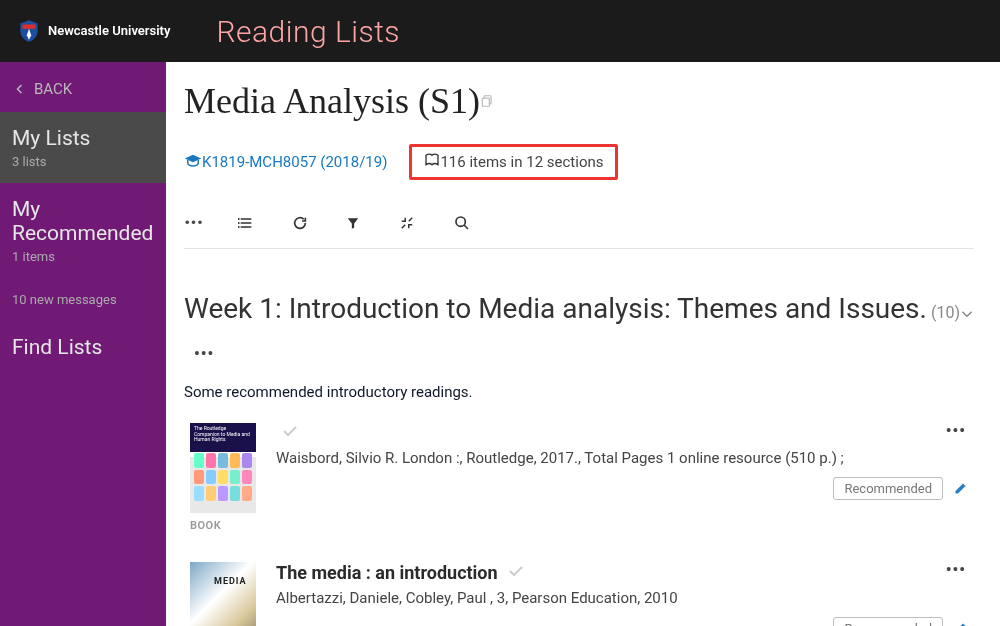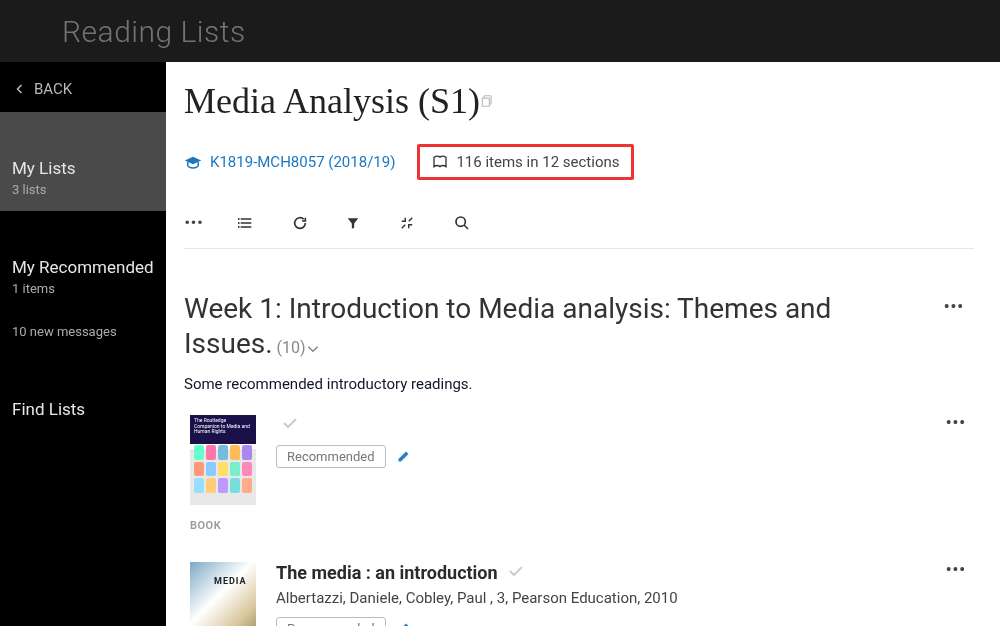--- a/index.html
+++ b/index.html
@@ -1,67 +1,75 @@
 <!DOCTYPE html>
 <html><head>
 <meta charset="utf-8">
 <style>
 * { margin: 0; padding: 0; box-sizing: border-box; }
 body { font-family: -apple-system, BlinkMacSystemFont, "Segoe UI", Roboto, Arial, sans-serif; background: #fff; color: #333; width: 1000px; height: 626px; overflow: hidden; }
 .topbar { display: flex; align-items: center; height: 62px; background: #1b1b1b; padding: 0 16px; }
 .logo { display: flex; align-items: center; gap: 6px; }
 .logo-mark { width: 26px; height: 26px; }
 .logo-text { color: #fff; font-weight: 600; font-size: 13px; line-height: 1.1; }
-.app-title { color: #737373; font-size: 30px; font-weight: 300; margin-left: 46px; letter-spacing: 0.5px; }
+.app-title { color: #fca5a5; font-size: 30px; font-weight: 300; margin-left: 46px; letter-spacing: 0.5px; }
 .layout { display: flex; height: calc(626px - 62px); }
-.sidebar { width: 166px; background: #000000; color: #ddd; display: flex; flex-direction: column; }
+.sidebar { width: 166px; background: #701a75; color: #ddd; display: flex; flex-direction: column; }
 .sidebar .back { padding: 18px 14px 14px; color: #b8b8b8; font-size: 15px; cursor: pointer; display: flex; align-items: center; gap: 8px; }
 .sidebar-item { padding: 14px 12px; cursor: pointer; }
 .sidebar-item.active { background: #4a4a4a; }
-.sidebar-item .title { color: #e6e6e6; font-size: 17px; margin-bottom: 4px; margin-top: 32px; }
+.sidebar-item .title { color: #e6e6e6; font-size: 21px; margin-bottom: 4px; }
 .sidebar-item .sub { color: #aaa; font-size: 13px; }
 .content { flex: 1; background: #fff; overflow-y: auto; padding: 18px 26px 0 18px; }
 .list-title { font-family: Georgia, 'Times New Roman', serif; font-size: 36px; color: #222; font-weight: 400; display: flex; align-items: center; gap: 0; }
 .copy-icon { color: #bbb; font-size: 14px; cursor: pointer; }
 .meta-row { margin-top: 22px; display: flex; gap: 22px; align-items: center; font-size: 15px; color: #444; flex-wrap: wrap; }
-.meta-item { display: flex; align-items: center; gap: 8px; }
+.meta-item { display: flex; }
 .meta-item.link { color: #1a78c2; cursor: pointer; }
 .highlight-box { border: 3px solid #e33; padding: 6px 12px; border-radius: 2px; }
 .toolbar { margin-top: 26px; padding: 8px 0 16px; display: flex; gap: 34px; align-items: center; color: #444; border-bottom: 1px solid #e6e6e6; }
 .toolbar .tbtn { cursor: pointer; font-size: 15px; width: 20px; text-align: center; }
 .dots3 { font-weight: 700; letter-spacing: 1px; font-size: 16px; }
-.section-header { margin-top: 42px; display: flex; justify-content: space-between; align-items: flex-start; gap: 12px; }
+.section-header { margin-top: 42px; display: flex; justify-content: space-between; align-items: flex-start; gap: 12px; flex-direction: column; }
 .section-title-wrap { flex: 1; }
 .section-title { font-size: 28px; color: #333; line-height: 1.25; font-weight: 400; }
 .section-count { font-size: 16px; color: #888; }
 .section-menu { cursor: pointer; color: #444; padding: 6px 10px; }
 .section-desc { margin-top: 14px; color: #0f172a; font-size: 15px; }
 .item-card { margin-top: 14px; padding: 8px 6px; display: flex; gap: 18px; position: relative; }
 .cover-wrap { width: 68px; display: flex; flex-direction: column; align-items: flex-start; }
 .cover { width: 66px; height: 90px; background: #ccc; display: block; }
-.type-label { font-size: 11px; color: #999; margin-top: 14px; font-weight: 600; letter-spacing: 0.5px; text-align: center; }
+.type-label { font-size: 11px; color: #999; margin-top: 6px; font-weight: 600; letter-spacing: 0.5px; text-align: center; }
 .item-body { flex: 1; }
 .item-title { font-size: 18px; font-weight: 700; color: #2b2b2b; display: inline; }
 .check-outline { color: #bbb; margin-left: 6px; font-size: 15px; display: inline-block; }
 .item-meta { color: #444; font-size: 15px; margin-top: 6px; }
-.chips { margin-top: 10px; display: flex; gap: 10px; align-items: center; }
+.chips { margin-top: 10px; display: flex; gap: 10px; align-items: center; justify-content: flex-end; }
 .chip { border: 1px solid #bdbdbd; color: #777; font-size: 13px; padding: 3px 10px; border-radius: 3px; }
 .edit-icon { color: #2a7fc3; font-size: 15px; cursor: pointer; }
 .card-menu { position: absolute; right: 8px; top: 6px; cursor: pointer; color: #444; }
 .cover1 { background: linear-gradient(#1a104a 0 32%, #fff 32% 38%, #e8e8e8 38% 100%); }
 .cover1-inner { display: grid; grid-template-columns: repeat(5, 1fr); grid-template-rows: repeat(3, 1fr); gap: 2px; padding: 4px; height: 56px; }
 .cover1-inner div { border-radius: 2px; }
 .cover2 { background: linear-gradient(135deg, #7da8c6 0%, #fff 40%, #d8c79a 70%, #7a6f53 100%); position: relative; }
 .cover2-label { position: absolute; top: 14px; left: 24px; font-size: 9px; color: #222; font-weight: 700; letter-spacing: 1px; }
 svg { display: block; }
 </style>
 </head>
 <body>
 
 <div class="topbar">
+  <div class="logo">
+    <svg class="logo-mark" viewBox="0 0 24 24">
+      <path d="M12 2 L20 5 V12 C20 17 16 21 12 22 C8 21 4 17 4 12 V5 Z" fill="#1e4f9e"></path>
+      <path d="M6 6 H18 V10 H6 Z" fill="#d9302c"></path>
+      <path d="M12 10 L14 16 L12 20 L10 16 Z" fill="#fff"></path>
+    </svg>
+    <div class="logo-text">Newcastle University</div>
+  </div>
   <div class="app-title">Reading Lists</div>
 </div>
 
 <div class="layout">
   <nav class="sidebar">
     <div class="back">
       <svg width="12" height="12" viewBox="0 0 24 24">
           <path d="M15 4 L7 12 L15 20" fill="none" stroke="#b8b8b8" stroke-width="3"></path>
         </svg>
       <span>BACK</span>
@@ -181,20 +189,21 @@
           </div>
         </div>
         <span class="type-label">BOOK</span>
       </div>
       <div class="item-body">
         <span class="check-outline">
           <svg width="16" height="16" viewBox="0 0 24 24">
               <path d="M3 12 L9 18 L21 6" fill="none" stroke="#ccc" stroke-width="3"></path>
             </svg>
         </span>
+        <div class="item-meta">Waisbord, Silvio R. London :, Routledge, 2017., Total Pages 1 online resource (510 p.) ;</div>
         <div class="chips">
           <span class="chip">Recommended</span>
           <span class="edit-icon">
             <svg width="15" height="15" viewBox="0 0 24 24">
                 <path d="M4 20 L4 16 L16 4 L20 8 L8 20 Z" fill="#2a7fc3"></path>
               </svg>
           </span>
         </div>
       </div>
     </div>

